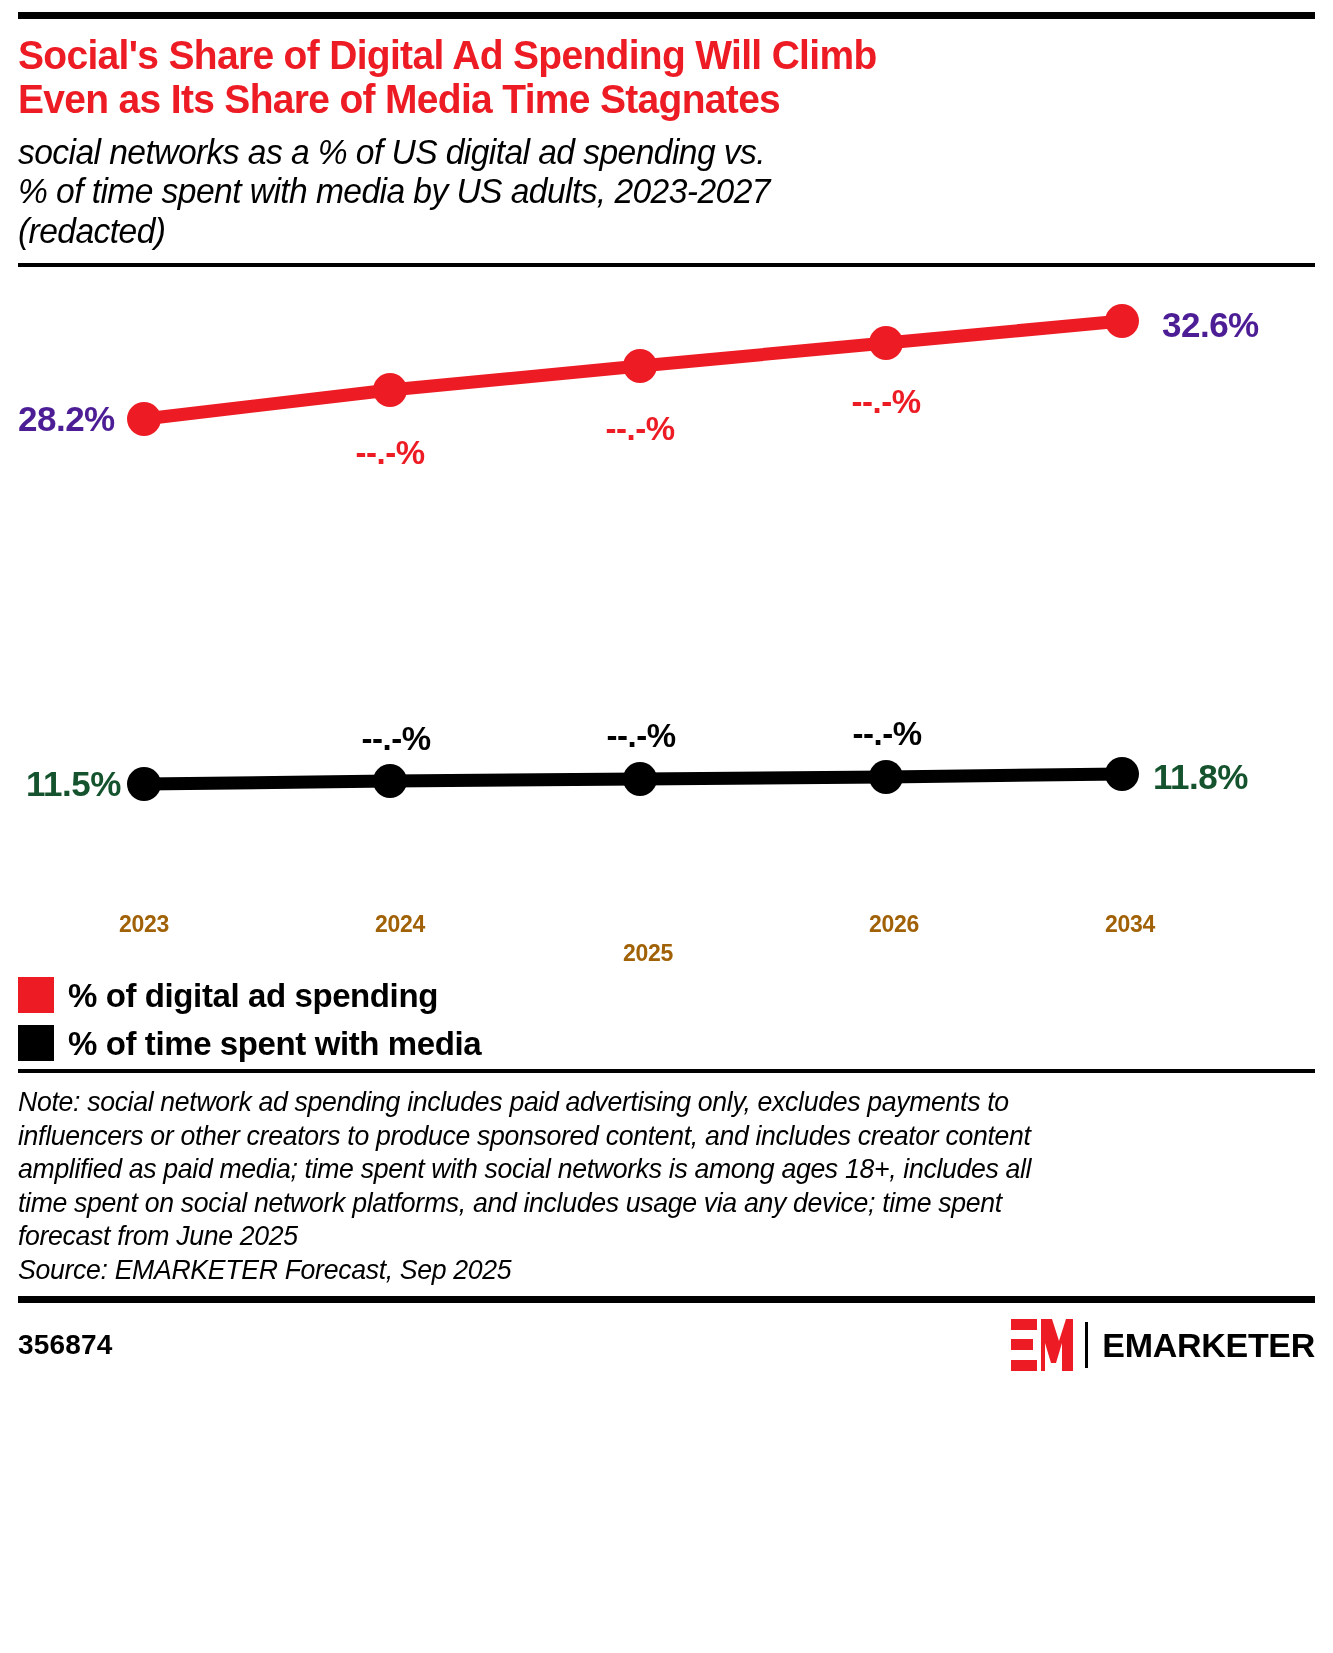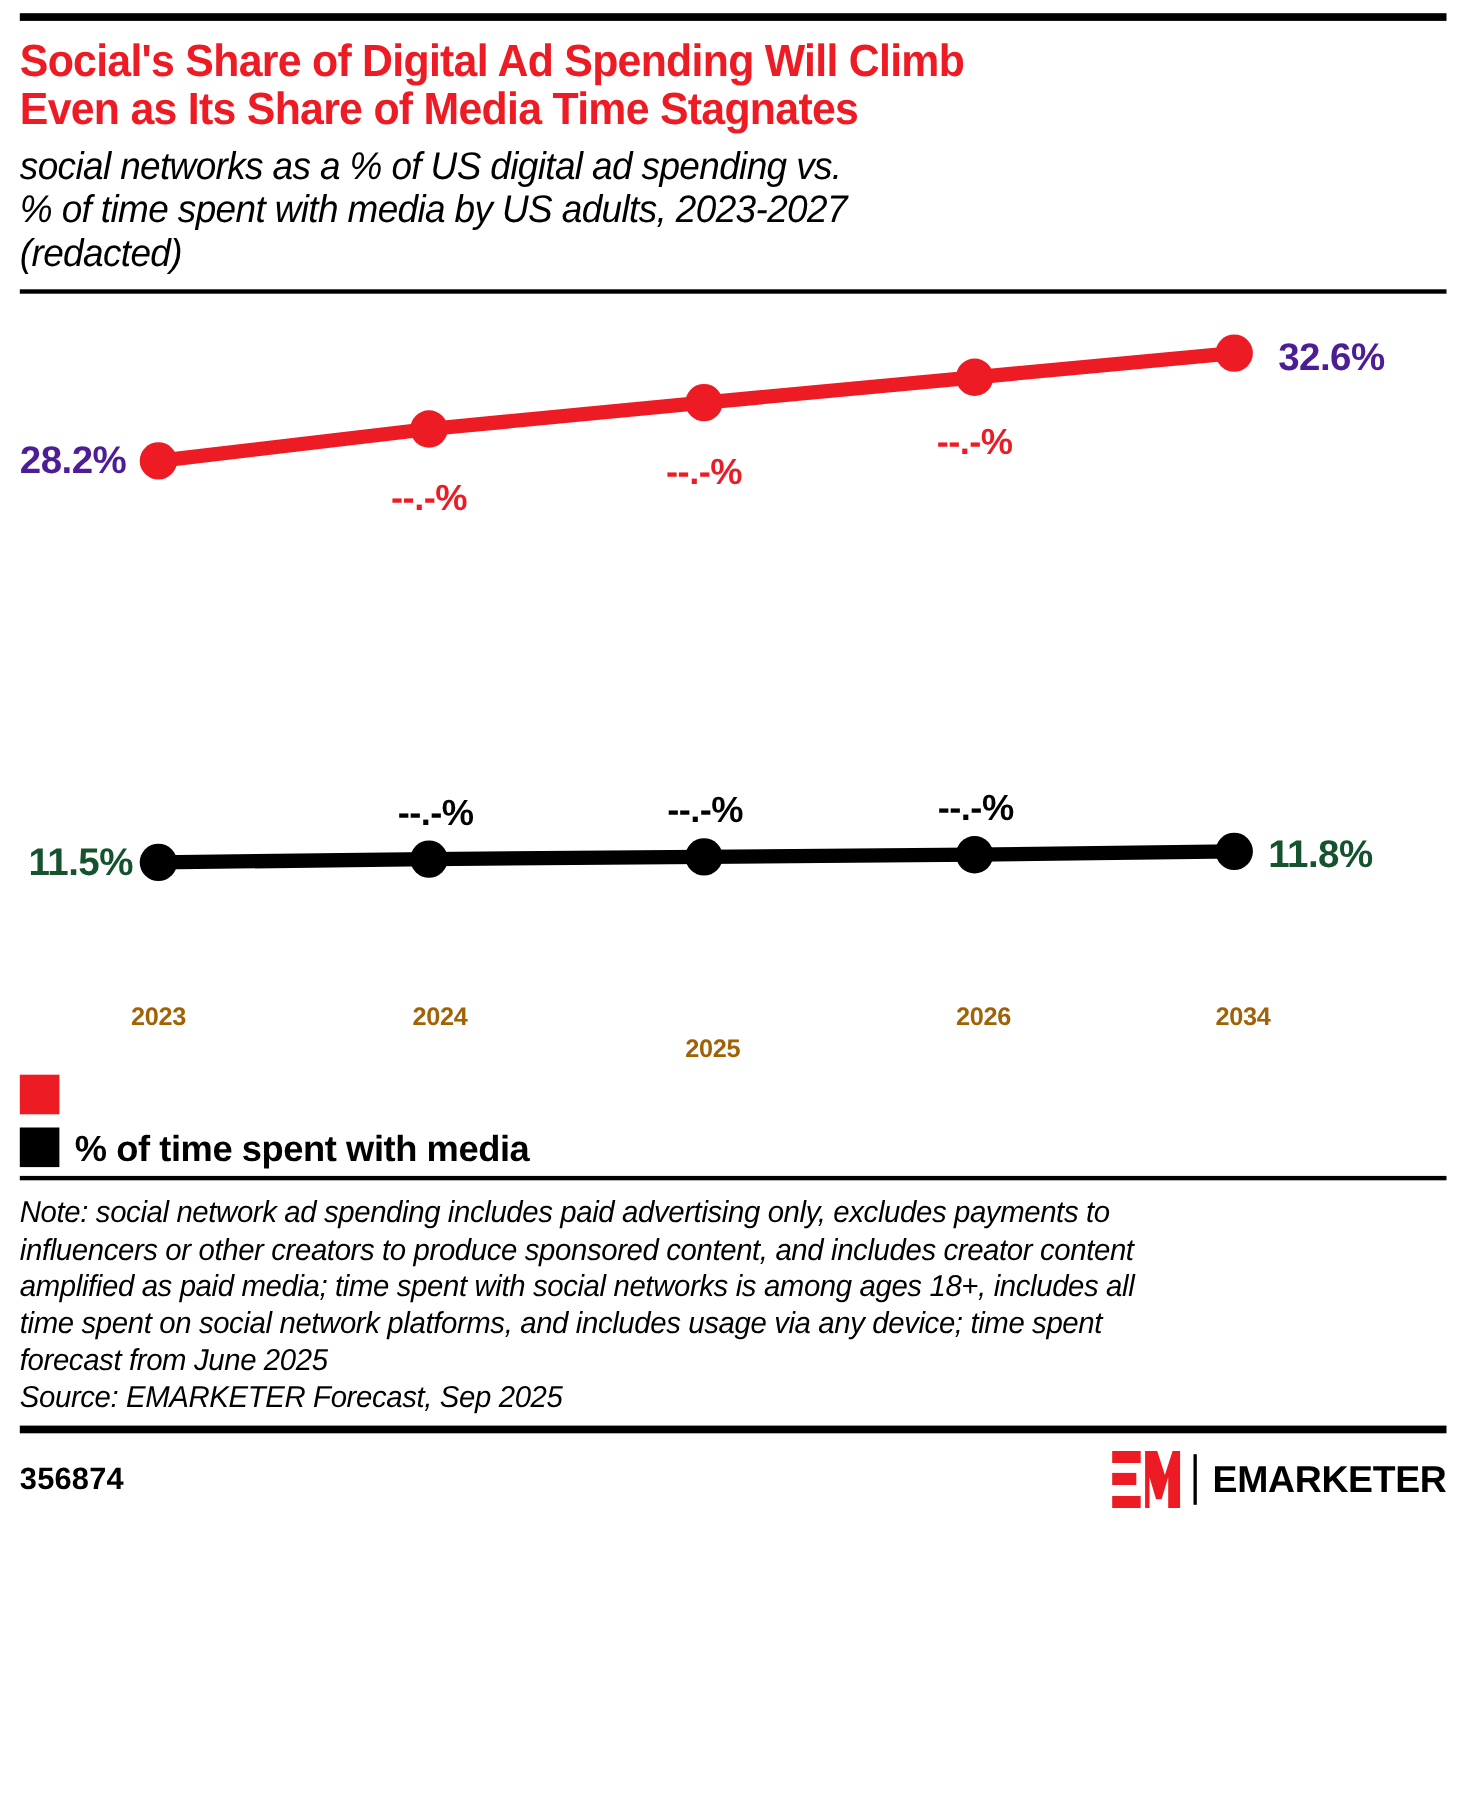--- a/index.html
+++ b/index.html
@@ -244,20 +244,21 @@
       <div class="xtick" style="left:382px;">2024</div>
       <div class="xtick" style="left:630px;margin-top:29px;">2025</div>
       <div class="xtick" style="left:876px;">2026</div>
       <div class="xtick" style="left:1112px;">2034</div>
     </div>
   </div>
 
   <div class="legend">
     <div class="legend-row">
       <span class="swatch" style="background:#ed1c24;"></span>
+      <span class="legend-text">% of digital ad spending</span>
     </div>
     <div class="legend-row">
       <span class="swatch" style="background:#000000;"></span>
       <span class="legend-text">% of time spent with media</span>
     </div>
   </div>
 
   <div class="rule-mid"></div>
 
   <div class="notes">Note: social network ad spending includes paid advertising only, excludes payments to

